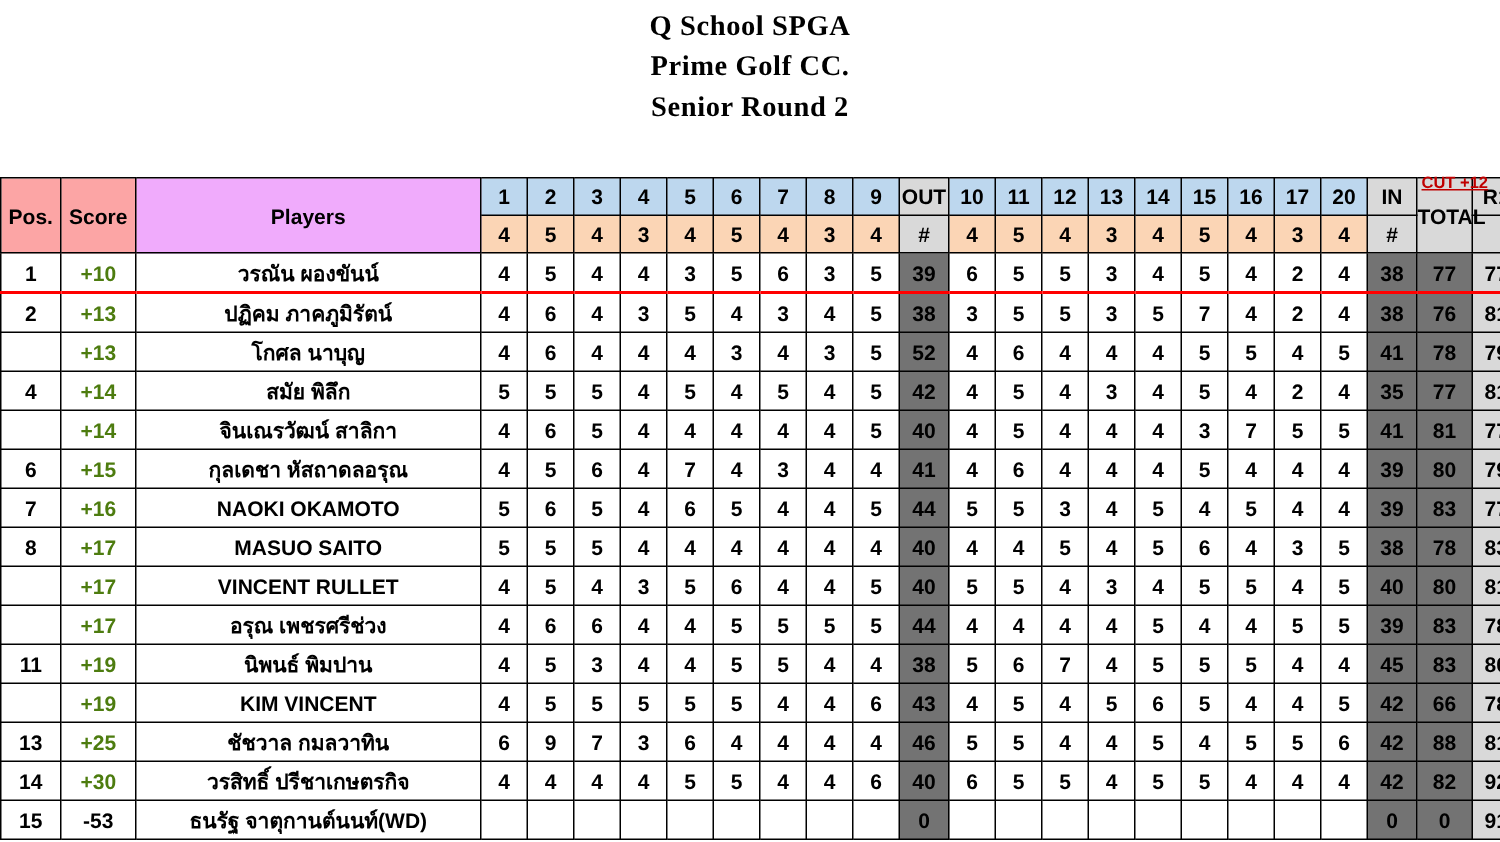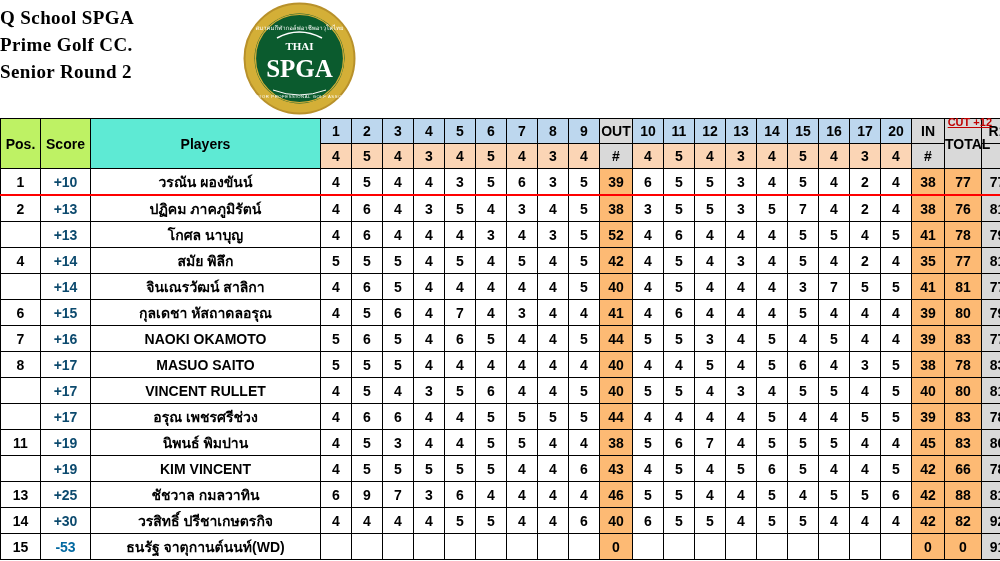--- a/index.html
+++ b/index.html
@@ -17,20 +17,21 @@
     position:relative;
     height:118px;
   }
   .logo{
     position:absolute;left:243px;top:2px;
     width:113px;height:113px;
   }
   .logo svg{display:block;}
   .title-block{
     position:absolute;left:0;top:4px;width:1000px;
+    text-align:center;
   }
   .title-line{
     font-family:"Liberation Serif", serif;
     font-weight:bold;
     font-size:19px;
     line-height:27px;
     letter-spacing:.4px;
     color:#000;
   }
   .cut-note{
@@ -56,33 +57,33 @@
     font-weight:bold;
     height:25px;
     font-family:"Liberation Sans", sans-serif;
   }
   
   tr.hrow1 td, tr.hrow2 td{ height:24px; }
   td.hole-num{ background:#bdd7ee; font-size:16px; }
   td.par-num{ background:#fbd5b5; font-size:16px; }
   td.out-head, td.in-head, td.total-head{ background:#d9d9d9; font-size:13px;}
   td.r-head{ background:#d9d9d9; font-size:12px;}
-  td.pos-head,td.score-head{ background:#bef264; font-size:12px;}
-  td.players-head{ background:#5eead4; font-size:17px;}
+  td.pos-head,td.score-head{ background:#fca5a5; font-size:12px;}
+  td.players-head{ background:#f0abfc; font-size:17px;}
 
   
   td.pos{ background:#ffffff; font-size:14px;}
-  td.score{ color:#0c4a6e; font-size:14px;}
-  td.score.neg{ color:#0369a1;}
+  td.score{ color:#4d7c0f; font-size:14px;}
+  td.score.neg{ color:#000000;}
   td.player{
     text-align:left;padding-left:6px;
     font-size:16px;
   }
   td.hole{ background:#ffffff;}
-  td.sum{ background:#fdba74;}
+  td.sum{ background:#737373;}
   td.gray{ background:#d9d9d9;}
 
   
   tr.cutline td{ border-bottom:2px solid #ff0000; }
 
   
   col.c-pos{width:40px;}
   col.c-score{width:50px;}
   col.c-player{width:230px;}
   col.c-hole{width:31px;}
@@ -91,33 +92,20 @@
   col.c-total{width:37px;}
   col.c-r{width:32px;}
 </style>
 </head>
 <body>
 
 <div class="page">
 
   <div class="header">
 
-    <div class="logo">
-      <svg width="113" height="113" viewBox="0 0 113 113">
-        <circle cx="56.5" cy="56.5" r="55" fill="#d4af37" stroke="#b8912b" stroke-width="2"></circle>
-        <circle cx="56.5" cy="56.5" r="45" fill="#0b5b2e"></circle>
-        <circle cx="56.5" cy="56.5" r="44" fill="none" stroke="#d4af37" stroke-width="1.2"></circle>
-        <text x="56.5" y="48" font-family="Liberation Serif, serif" font-size="11" fill="#ffffff" text-anchor="middle" font-weight="bold">THAI</text>
-        <text x="56.5" y="75" font-family="Liberation Serif, serif" font-size="25" fill="#ffffff" text-anchor="middle" font-weight="bold">SPGA</text>
-        <path d="M34 36 q22 -12 45 0" stroke="#ffffff" stroke-width="1.5" fill="none"></path>
-        <path d="M30 88 q26 10 53 0" stroke="#ffffff" stroke-width="1" fill="none"></path>
-        <text x="56.5" y="28" font-family="DejaVu Sans, sans-serif" font-size="6" fill="#ffffff" text-anchor="middle">สมาคมกีฬากอล์ฟอาชีพอาวุโสไทย</text>
-        <text x="56.5" y="96" font-family="Liberation Sans, sans-serif" font-size="4.2" fill="#ffffff" text-anchor="middle" letter-spacing="0.6">THAI SENIOR PROFESSIONAL GOLF ASSOCIATION</text>
-      </svg>
-    </div>
 
     <div class="title-block">
       <div class="title-line">Q School SPGA</div>
       <div class="title-line">Prime Golf  CC.</div>
       <div class="title-line">Senior  Round 2</div>
     </div>
 
     <div class="cut-note">CUT +12</div>
   </div>
 

